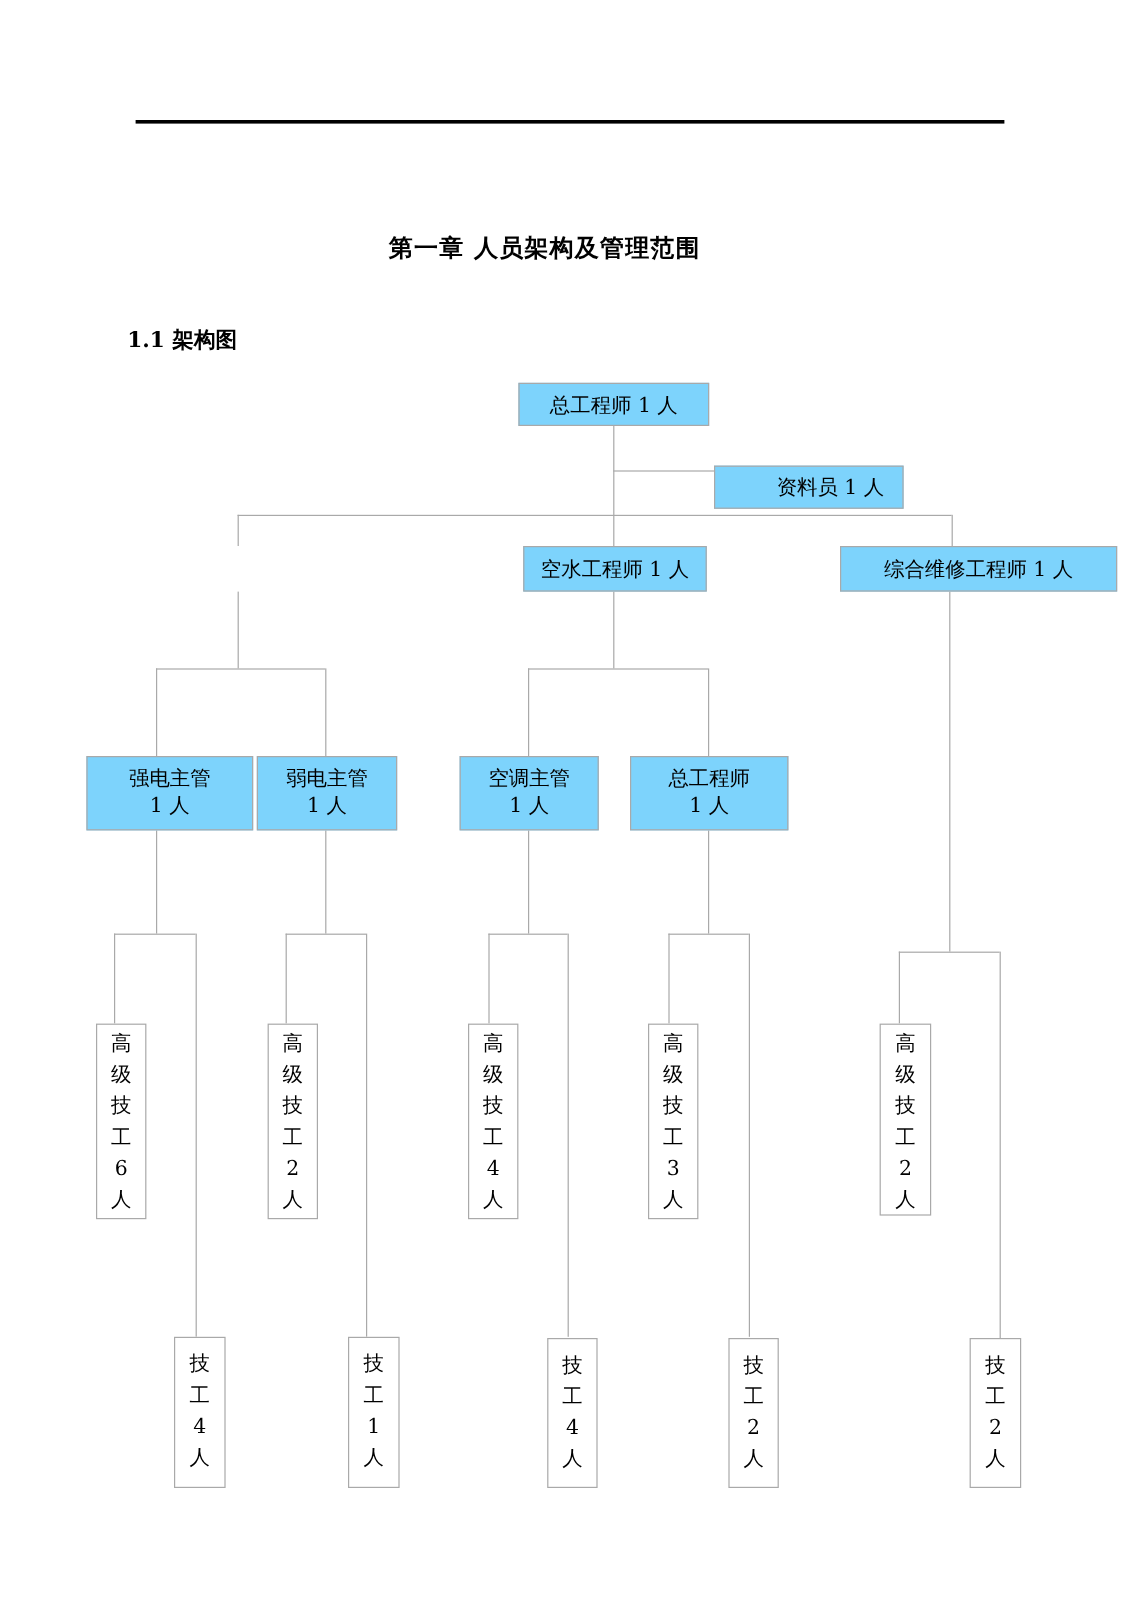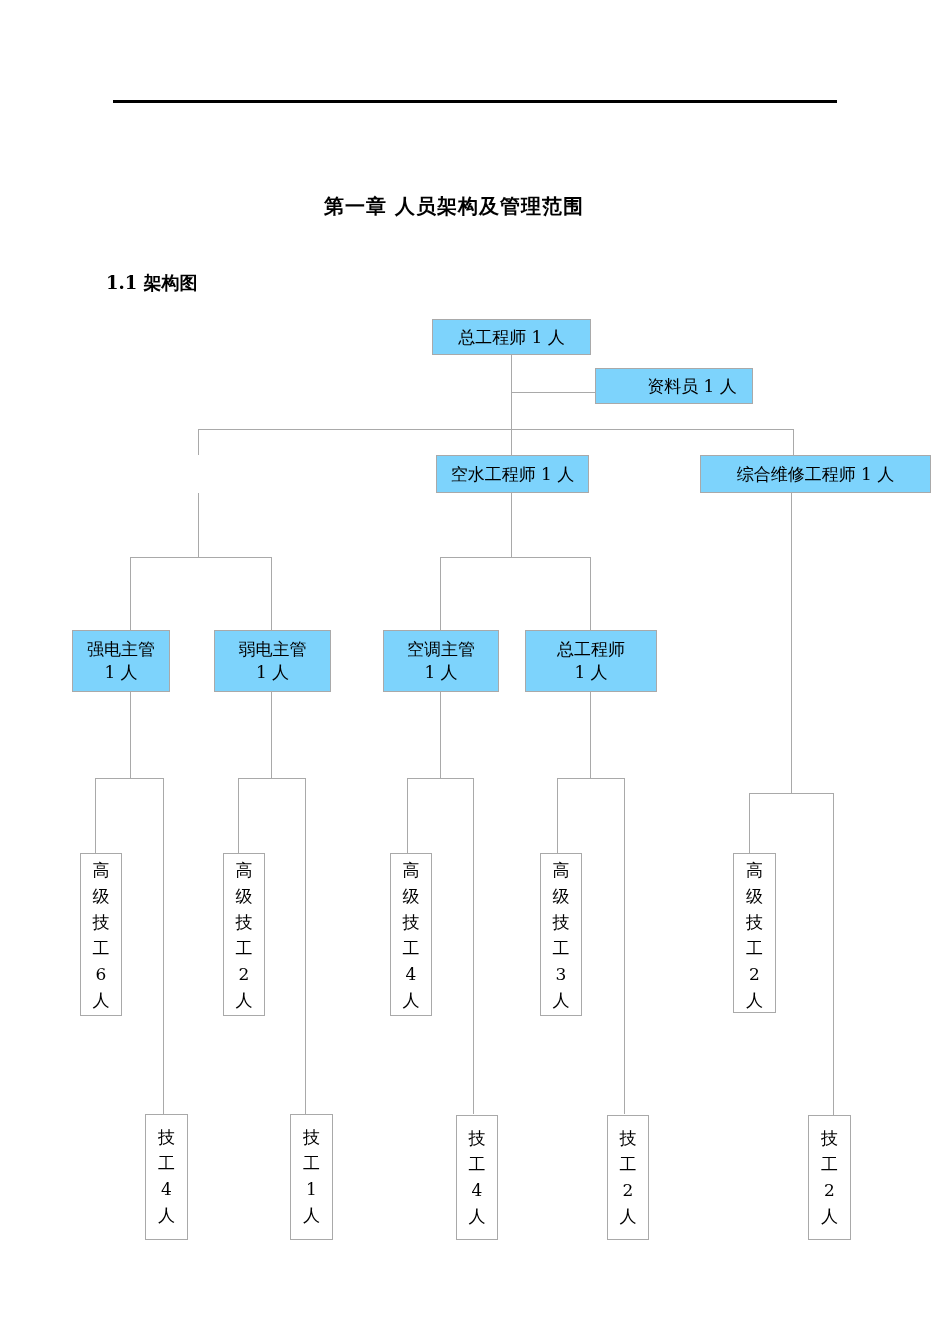--- a/index.html
+++ b/index.html
@@ -76,28 +76,28 @@
   <div class="hline" style="left:557px; top:778px; width:67px;"></div>
   <div class="vline" style="left:557px; top:778px; height:75px;"></div>
   <div class="vline" style="left:624px; top:778px; height:336px;"></div>
 
   <div class="hline" style="left:749px; top:793px; width:84px;"></div>
   <div class="vline" style="left:749px; top:793px; height:60px;"></div>
   <div class="vline" style="left:833px; top:793px; height:322px;"></div>
 
   <div class="node" style="left:432px; top:319px; width:159px; height:36px;">总工程师 1 人</div>
 
-  <div class="node" style="left:595px; top:368px; width:158px; height:36px;padding-left:36px;">资料员 1 人</div>
+  <div class="node" style="left:595px; top:388px; width:158px; height:36px;padding-left:36px;">资料员 1 人</div>
 
 
   <div class="node" style="left:436px; top:455px; width:153px; height:38px;">空水工程师 1 人</div>
 
   <div class="node" style="left:700px; top:455px; width:231px; height:38px;">综合维修工程师 1 人</div>
 
-  <div class="node two-line" style="left:72px; top:630px; width:98px; height:62px;">
+  <div class="node two-line" style="left:72px; top:630px; width:139px; height:62px;">
     <span>强电主管</span>
     <span>1 人</span>
   </div>
 
   <div class="node two-line" style="left:214px; top:630px; width:117px; height:62px;">
     <span>弱电主管</span>
     <span>1 人</span>
   </div>
 
   <div class="node two-line" style="left:383px; top:630px; width:116px; height:62px;">

